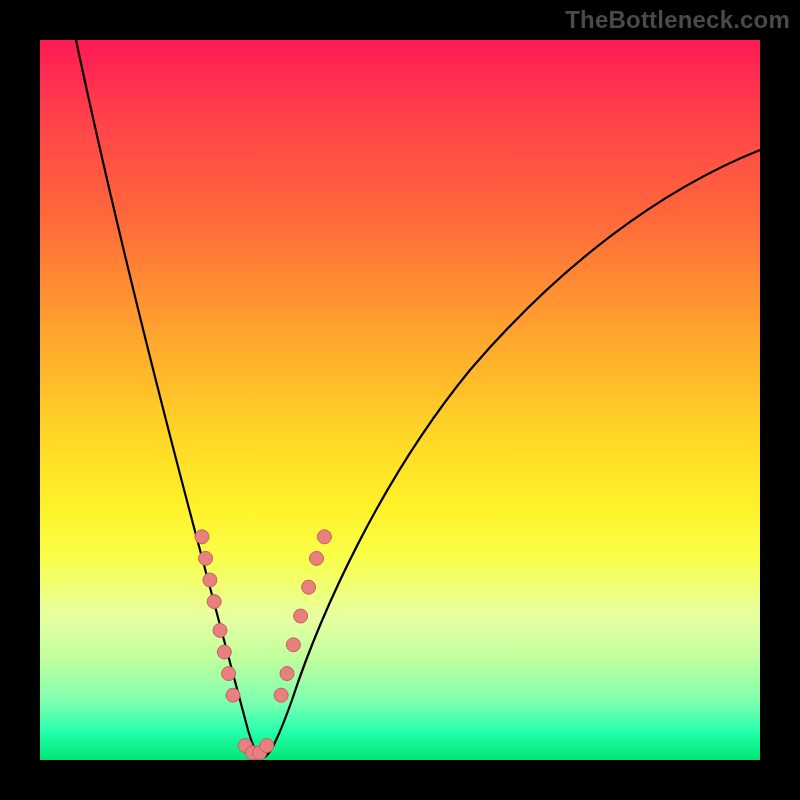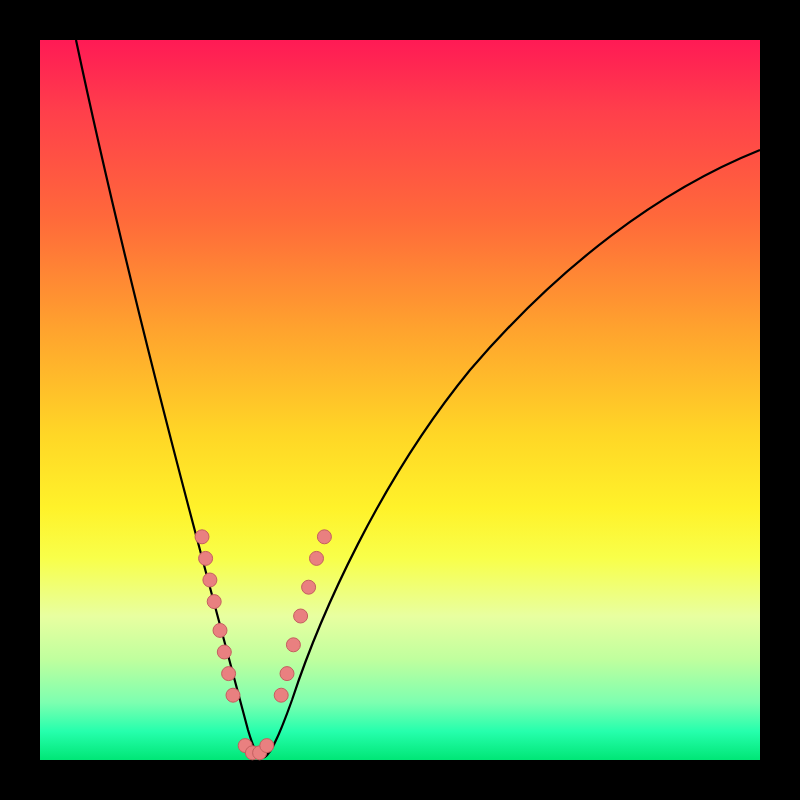--- a/index.html
+++ b/index.html
@@ -53,20 +53,21 @@
     top: 0;
     width: 720px;
     height: 720px;
     overflow: visible;
   }
 </style>
 </head>
 <body>
 
 <div class="frame">
+  <div class="watermark">TheBottleneck.com</div>
   <div class="plot-area">
     <svg class="curve" viewBox="0 0 720 720">
       <path fill="none" stroke="#000" stroke-width="2.2" d="M 36 0 C 70 160, 120 360, 160 510 C 180 585, 195 640, 208 690 C 214 710, 218 718, 222 718 C 228 718, 236 705, 252 660 C 280 575, 340 440, 430 330 C 520 225, 620 150, 720 110"></path>
       <g id="marker-layer">
           <circle cx="162.0" cy="496.8" r="7" fill="#e98080" stroke="#c45f5f" stroke-width="1"></circle>
           <circle cx="165.6" cy="518.4" r="7" fill="#e98080" stroke="#c45f5f" stroke-width="1"></circle>
           <circle cx="169.9" cy="540.0" r="7" fill="#e98080" stroke="#c45f5f" stroke-width="1"></circle>
           <circle cx="174.2" cy="561.6" r="7" fill="#e98080" stroke="#c45f5f" stroke-width="1"></circle>
           <circle cx="180.0" cy="590.4" r="7" fill="#e98080" stroke="#c45f5f" stroke-width="1"></circle>
           <circle cx="184.3" cy="612.0" r="7" fill="#e98080" stroke="#c45f5f" stroke-width="1"></circle>

